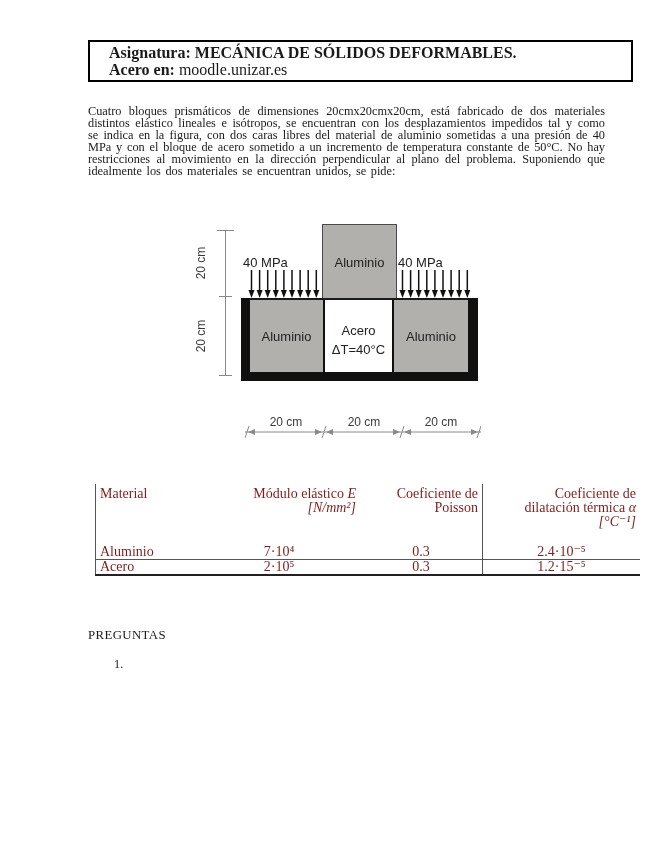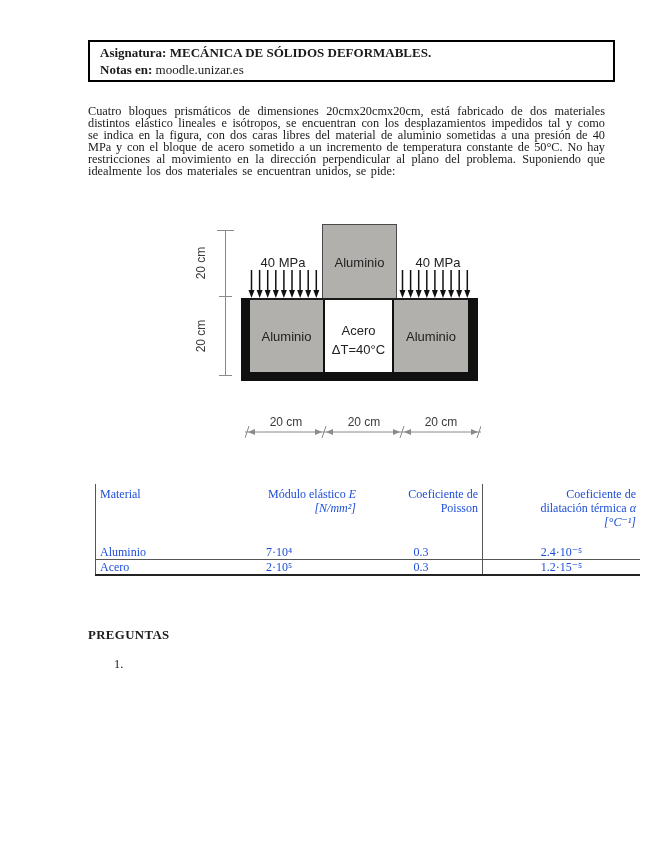--- a/index.html
+++ b/index.html
@@ -10,22 +10,22 @@
     background:#ffffff;
     margin:0 auto;
     overflow:hidden;
     font-family:"Liberation Serif","DejaVu Serif",serif;
     color:#1a1a1a;
   }
   
   .header-box{
     position:absolute;left:88px;top:40px;width:503px;
     border:2px solid #000;
-    padding:2px 10px;
-    font-size:13px;line-height:17px;
+    padding:2px 19px;
+    font-size:16px;line-height:17px;
   }
   .header-box .hline{white-space:nowrap;}
   .hb-bold{font-weight:bold;}
   .hb-gap{display:inline-block;width:58px;}
   
   .problem{
     position:absolute;left:88px;top:106px;width:517px;
     font-size:12.3px;line-height:11.9px;
     text-align:justify;word-spacing:1.5px;
   }
@@ -41,21 +41,21 @@
     font-size:12px;color:#3a3a3a;text-align:center;line-height:16px;
   }
   .top-block{
     left:322px;top:2px;width:73px;height:74px;
     border:1px solid #4a4a4a;
     display:flex;align-items:center;justify-content:center;
     font-family:"Liberation Sans","DejaVu Sans",sans-serif;
     font-size:13px;color:#222;
   }
   .pressure-label{
-    width:80px;text-align:center;
+    width:80px;text-align:left;
     font-family:"Liberation Sans","DejaVu Sans",sans-serif;
     font-size:13px;color:#222;
   }
   .arrow-row{width:74px;height:28px;}
   .support{left:241px;top:76px;width:237px;height:83px;background:#101010;}
   .support-inner{
     position:absolute;left:9px;top:0;width:218px;height:74px;
     display:flex;border-top:2px solid #1a1a1a;box-sizing:border-box;
   }
   .blk{
@@ -69,61 +69,61 @@
   .hdim-label{
     top:193px;width:78px;text-align:center;
     font-family:"Liberation Sans","DejaVu Sans",sans-serif;
     font-size:12px;color:#3a3a3a;
   }
   .hdim-svg{left:245px;top:204px;}
   
   .mat-table-wrap{position:absolute;left:95px;top:484px;width:515px;}
   table.mat{
     width:515px;border-collapse:collapse;table-layout:fixed;
-    font-size:12px;color:#1d4ed8;
+    font-size:14px;color:#7f1d1d;
     border-left:1px solid #555;
     border-bottom:2px solid #222;
     padding-left:17px;
   }
   table.mat th,table.mat td{padding:0 4px;font-weight:normal;}
   table.mat th{vertical-align:top;text-align:right;padding-top:3px;white-space:pre-line;line-height:14px;}
   table.mat th.c1{text-align:left;}
   table.mat .c1{width:94px;}
   table.mat .c2{width:154px;}
   table.mat .c3{width:114px;}
   table.mat .c4{width:149px;border-left:1px solid #555;}
   table.mat td{text-align:center;height:14px;line-height:14px;}
   table.mat td.c1{text-align:left;}
   table.mat tr.row-sep td{border-bottom:1px solid #555;}
   table.mat th{height:58px;}
   .unit-line{display:block;font-style:italic;}
   i.sym{font-style:italic;}
   
   .preguntas-title{
     position:absolute;left:88px;top:628px;
-    font-weight:bold;font-size:12.8px;letter-spacing:0.4px;
+    font-weight:normal;font-size:12.8px;letter-spacing:0.4px;
   }
   .q-item{
     position:absolute;left:114px;top:658px;width:480px;
     display:flex;font-size:12.3px;line-height:13px;
   }
   .q-num{width:19px;flex:none;}
   .q-answer{
     position:absolute;left:133px;top:688px;width:468px;
     font-size:12.3px;line-height:12.6px;text-align:justify;
   }
 </style>
 </head>
 <body>
 
 <div class="page">
 
   <div class="header-box">
     <div class="hline"><span class="hb-bold">Asignatura:</span><span class="hb-bold"> MECÁNICA DE SÓLIDOS DEFORMABLES.</span></div>
-    <div class="hline"><span class="hb-bold">Notas en:</span><span> moodle.unizar.es</span></div>
+    <div class="hline"><span class="hb-bold">Acero en:</span><span> moodle.unizar.es</span></div>
   </div>
 
   <div class="problem">Cuatro bloques prismáticos de dimensiones 20cmx20cmx20cm, está fabricado de dos materiales distintos elástico lineales e isótropos, se encuentran con los desplazamientos impedidos tal y como se indica en la figura, con dos caras libres del material de aluminio sometidas a una presión de 40 MPa y con el bloque de acero sometido a un incremento de temperatura constante de 50°C. No hay restricciones al movimiento en la dirección perpendicular al plano del problema. Suponiendo que idealmente los dos materiales se encuentran unidos, se pide:</div>
 
   <div class="figure">
 
     <div class="fig-abs vdim-line"></div>
     <div class="fig-abs vdim-tick" style="left:217px;top:8px;width:17px;"></div>
     <div class="fig-abs vdim-tick" style="left:219px;top:74px;width:13px;"></div>
     <div class="fig-abs vdim-tick" style="left:219px;top:153px;width:13px;"></div>

